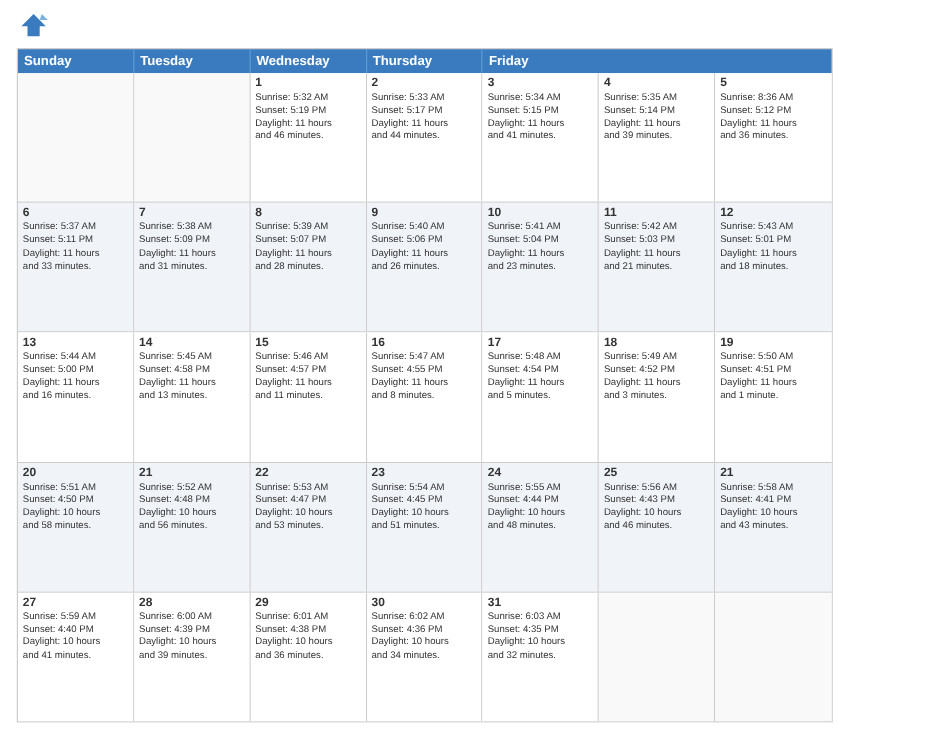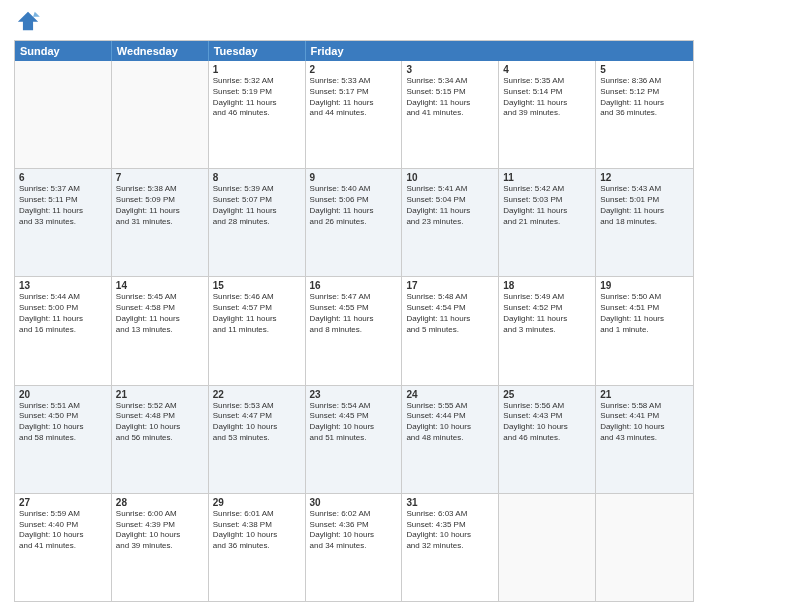--- a/index.html
+++ b/index.html
@@ -128,22 +128,23 @@
     </div>
     <div class="header-right">
       <div class="month-title"></div>
       <div class="location"></div>
     </div>
   </div>
 
   <div class="calendar">
     <div class="cal-header">
     <div class="cal-header-cell">Sunday</div>
+        <div class="cal-header-cell">Tuesday</div>
         <div class="cal-header-cell">Wednesday</div>
-        <div class="cal-header-cell">Tuesday</div>
+        <div class="cal-header-cell">Thursday</div>
         <div class="cal-header-cell">Friday</div>
       </div>
     <div class="cal-body">
     <div class="cal-row">
           <div class="cal-cell empty"></div>
           <div class="cal-cell empty"></div>
           <div class="cal-cell">
             <span class="day-num">1</span>
             <span class="cell-line">Sunrise: 5:32 AM</span>
             <span class="cell-line">Sunset: 5:19 PM</span>

